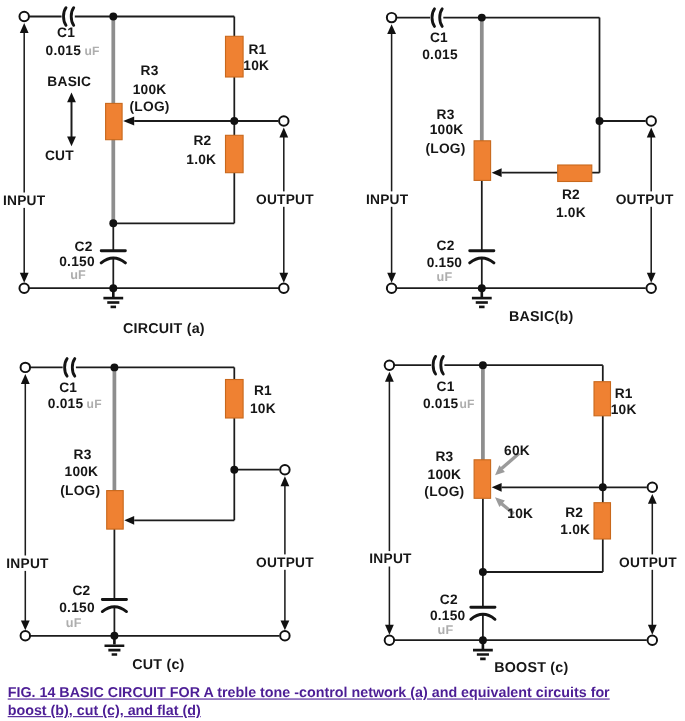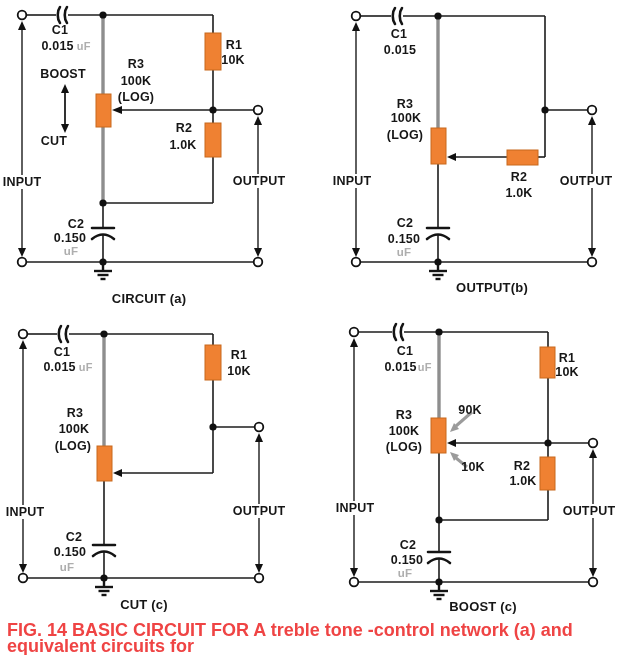--- a/index.html
+++ b/index.html
@@ -15,21 +15,21 @@
   .garr{stroke:#9b9b9b;stroke-width:3;fill:none;}
   .gah{fill:#9b9b9b;stroke:none;}
   .gnd{stroke:#141414;stroke-width:2.4;fill:none;}
   .labels{position:absolute;left:0;top:0;width:623px;height:655px;pointer-events:none;}
   .lbl{position:absolute;transform:translate(-50%,-50%);font-weight:700;font-size:12.5px;color:#161616;white-space:nowrap;letter-spacing:.2px;text-align:right;}
   .wbg{background:#fff;padding:0 2px;}
   .unit{color:#aeaeae;font-size:11px;margin-left:3px;}
   .unit.g2{margin-left:1px;}
   .unit-line{color:#aeaeae;font-size:11.5px;}
   .title{font-size:13px;}
-  .caption{position:absolute;left:7px;top:622px;width:612px;font-weight:700;font-size:18px;line-height:16px;color:#ef4444;}
+  .caption{position:absolute;left:7px;top:622px;width:612px;font-weight:700;font-size:13px;line-height:16px;color:#4c1d95;text-decoration:underline;}
 </style>
 </head>
 <body>
 
 <div class="stage">
 
 <svg width="623" height="618" viewBox="0 0 623 618">
 
   <g>
     <g class="wire">
@@ -200,21 +200,21 @@
     <circle class="term" cx="354" cy="582" r="4.3"></circle>
     <circle class="term" cx="593" cy="443" r="4.3"></circle>
     <circle class="term" cx="593" cy="582" r="4.3"></circle>
   </g>
 </svg>
 
 <div class="labels">
 
   <span class="lbl" style="left:60px;top:30px">C1</span>
   <span class="lbl" style="left:66px;top:46px"><span>0.015</span><span class="unit">uF</span></span>
-  <span class="lbl" style="left:63px;top:74px">BOOST</span>
+  <span class="lbl" style="left:63px;top:74px">BASIC</span>
   <span class="lbl" style="left:54px;top:141px">CUT</span>
   <span class="lbl" style="left:136px;top:64px">R3</span>
   <span class="lbl" style="left:136px;top:81px">100K</span>
   <span class="lbl" style="left:136px;top:97px">(LOG)</span>
   <span class="lbl" style="left:234px;top:45px">R1</span>
   <span class="lbl" style="left:233px;top:60px">10K</span>
   <span class="lbl" style="left:184px;top:128px">R2</span>
   <span class="lbl" style="left:183px;top:145px">1.0K</span>
   <span class="lbl" style="left:76px;top:224px">C2</span>
   <span class="lbl" style="left:70px;top:238px">0.150</span>
@@ -228,52 +228,53 @@
   <span class="lbl" style="left:405px;top:104px">R3</span>
   <span class="lbl" style="left:406px;top:118px">100K</span>
   <span class="lbl" style="left:405px;top:135px">(LOG)</span>
   <span class="lbl" style="left:519px;top:177px">R2</span>
   <span class="lbl" style="left:519px;top:193px">1.0K</span>
   <span class="lbl" style="left:405px;top:223px">C2</span>
   <span class="lbl" style="left:404px;top:239px">0.150</span>
   <span class="lbl unit-line" style="left:404px;top:252px">uF</span>
   <span class="lbl wbg" style="left:352px;top:181px">INPUT</span>
   <span class="lbl wbg" style="left:586px;top:181px">OUTPUT</span>
-  <span class="lbl title" style="left:492px;top:287px">OUTPUT(b)</span>
+  <span class="lbl title" style="left:492px;top:287px">BASIC(b)</span>
 
   <span class="lbl" style="left:62px;top:352px">C1</span>
   <span class="lbl" style="left:68px;top:367px"><span>0.015</span><span class="unit">uF</span></span>
   <span class="lbl" style="left:75px;top:413px">R3</span>
   <span class="lbl" style="left:74px;top:429px">100K</span>
   <span class="lbl" style="left:73px;top:446px">(LOG)</span>
   <span class="lbl" style="left:239px;top:355px">R1</span>
   <span class="lbl" style="left:239px;top:371px">10K</span>
   <span class="lbl" style="left:74px;top:537px">C2</span>
   <span class="lbl" style="left:70px;top:552px">0.150</span>
   <span class="lbl unit-line" style="left:67px;top:567px">uF</span>
   <span class="lbl wbg" style="left:25px;top:512px">INPUT</span>
   <span class="lbl wbg" style="left:259px;top:511px">OUTPUT</span>
   <span class="lbl title" style="left:144px;top:604px">CUT (c)</span>
 
   <span class="lbl" style="left:405px;top:351px">C1</span>
   <span class="lbl" style="left:408px;top:367px"><span>0.015</span><span class="unit g2">uF</span></span>
   <span class="lbl" style="left:404px;top:415px">R3</span>
   <span class="lbl" style="left:404px;top:431px">100K</span>
   <span class="lbl" style="left:404px;top:447px">(LOG)</span>
-  <span class="lbl" style="left:470px;top:410px">90K</span>
+  <span class="lbl" style="left:470px;top:410px">60K</span>
   <span class="lbl" style="left:473px;top:467px">10K</span>
   <span class="lbl" style="left:567px;top:358px">R1</span>
   <span class="lbl" style="left:567px;top:372px">10K</span>
   <span class="lbl" style="left:522px;top:466px">R2</span>
   <span class="lbl" style="left:523px;top:481px">1.0K</span>
   <span class="lbl" style="left:408px;top:545px">C2</span>
   <span class="lbl" style="left:407px;top:560px">0.150</span>
   <span class="lbl unit-line" style="left:405px;top:573px">uF</span>
   <span class="lbl wbg" style="left:355px;top:508px">INPUT</span>
   <span class="lbl wbg" style="left:589px;top:511px">OUTPUT</span>
   <span class="lbl title" style="left:483px;top:606px">BOOST (c)</span>
 </div>
 
 <div class="caption">
   <div>FIG. 14 BASIC CIRCUIT FOR A treble tone -control network (a) and equivalent circuits for</div>
+  <div>boost (b), cut (c), and flat (d)</div>
 </div>
 
 </div>
 
 </body></html>

